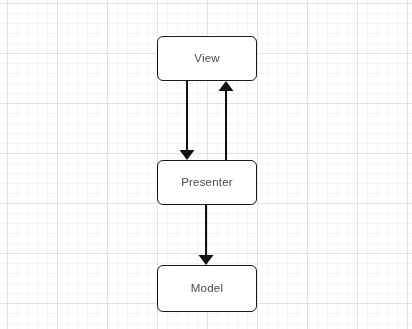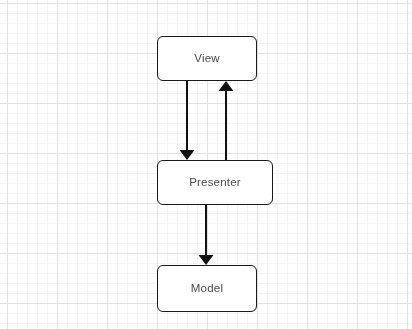--- a/index.html
+++ b/index.html
@@ -53,21 +53,21 @@
   }
   .node-label {
     font-family: "Liberation Sans", sans-serif;
     font-size: 11.5px;
     color: #4a4a4a;
     letter-spacing: 0.2px;
     line-height: 1;
     user-select: none;
   }
   #node-view   { left: 157px; top: 36px;  width: 100px; height: 45px; }
-  #node-presenter { left: 157px; top: 160px; width: 116px; height: 45px; }
+  #node-presenter { left: 157px; top: 160px; width: 100px; height: 45px; }
   #node-model  { left: 157px; top: 265px; width: 100px; height: 47px; justify-content: center; }
 </style>
 </head>
 <body>
 
 <div id="canvas">
 
   <svg class="diagram-svg" viewBox="0 0 412 329" width="412" height="329" xmlns="http://www.w3.org/2000/svg">
     <defs>
       <marker id="arrowhead-down" markerWidth="9" markerHeight="9" refX="1.2" refY="4.5" orient="auto" markerUnits="strokeWidth">

